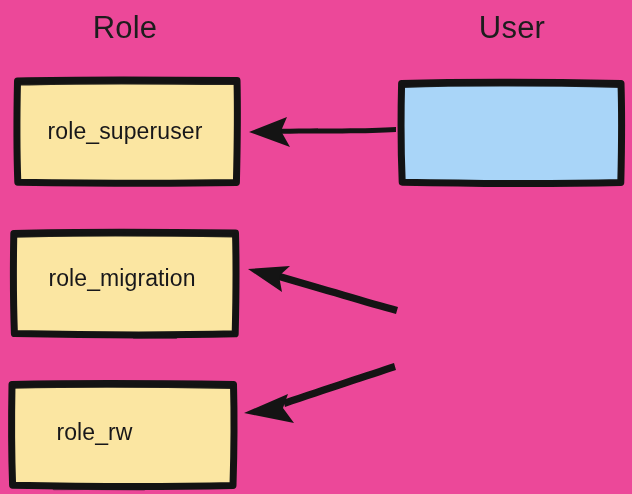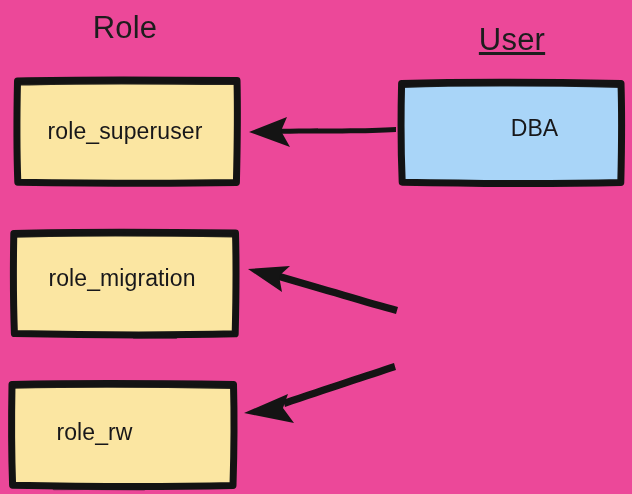--- a/index.html
+++ b/index.html
@@ -22,21 +22,21 @@
     position: absolute;
     font-size: 31px;
     font-weight: 400;
     color: #1d1d1d;
     letter-spacing: 0.2px;
     text-align: center;
     white-space: nowrap;
     transform: translateX(-50%);
   }
   #header-role  { left: 125px; top: 10px; }
-  #header-user  { left: 512px; top: 22px; text-decoration: underline; }
+  #header-user  { left: 512px; top: 10px; }
 
   .node {
     position: absolute;
     display: flex;
     align-items: center;
     justify-content: center;
   }
   .node .node-label {
     position: relative;
     z-index: 3;
@@ -136,17 +136,16 @@
     <span class="node-label">role_rw</span>
   </div>
 
   <div class="node" id="node-dba">
     <svg class="node-shape" width="239" height="116" viewBox="0 0 239 116">
       <path d="M 9.6,9.6 C 74,7.4 156,8 229,9.4 C 230,41 229.6,76.5 228.8,108.4
                C 156,110.2 72,109.4 10.2,108.2 C 8.8,75 8.8,41 9.6,9.6 Z" fill="#A9D5F8" stroke="#141414" stroke-width="7" stroke-linejoin="round" stroke-linecap="round"></path>
       <path d="M 11.2,11.8 C 76,9.8 158,10.4 227.6,11.8 M 229.6,14.4 C 230.4,45 230,77 229.2,106
                M 226,109 C 155,110.8 71,110 11.8,108.6 M 9.4,105 C 8.6,74 8.6,40 9.4,12.2" fill="none" stroke="#141414" stroke-width="4.2" stroke-linecap="round" opacity="0.92"></path>
     </svg>
-    <span class="node-label">DBA</span>
   </div>
 
 
 </div>
 
 </body></html>

